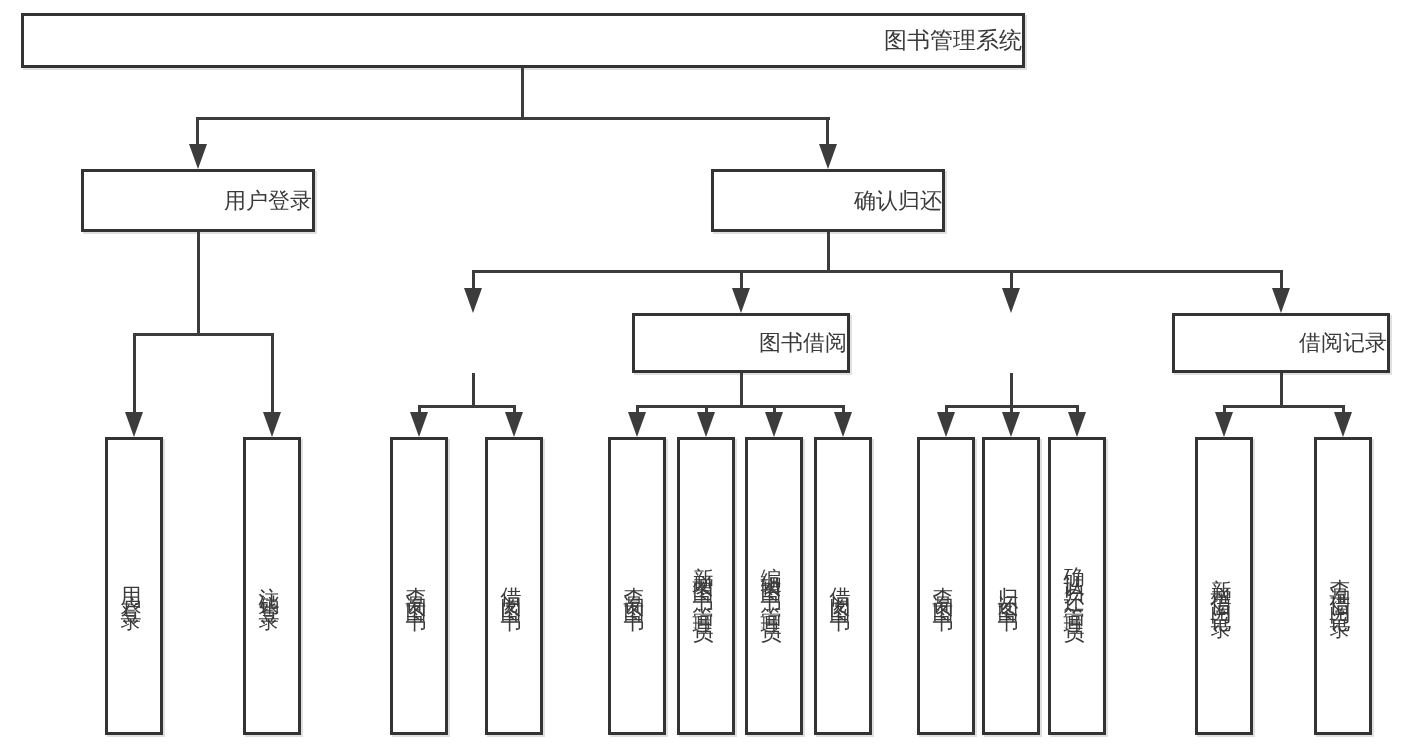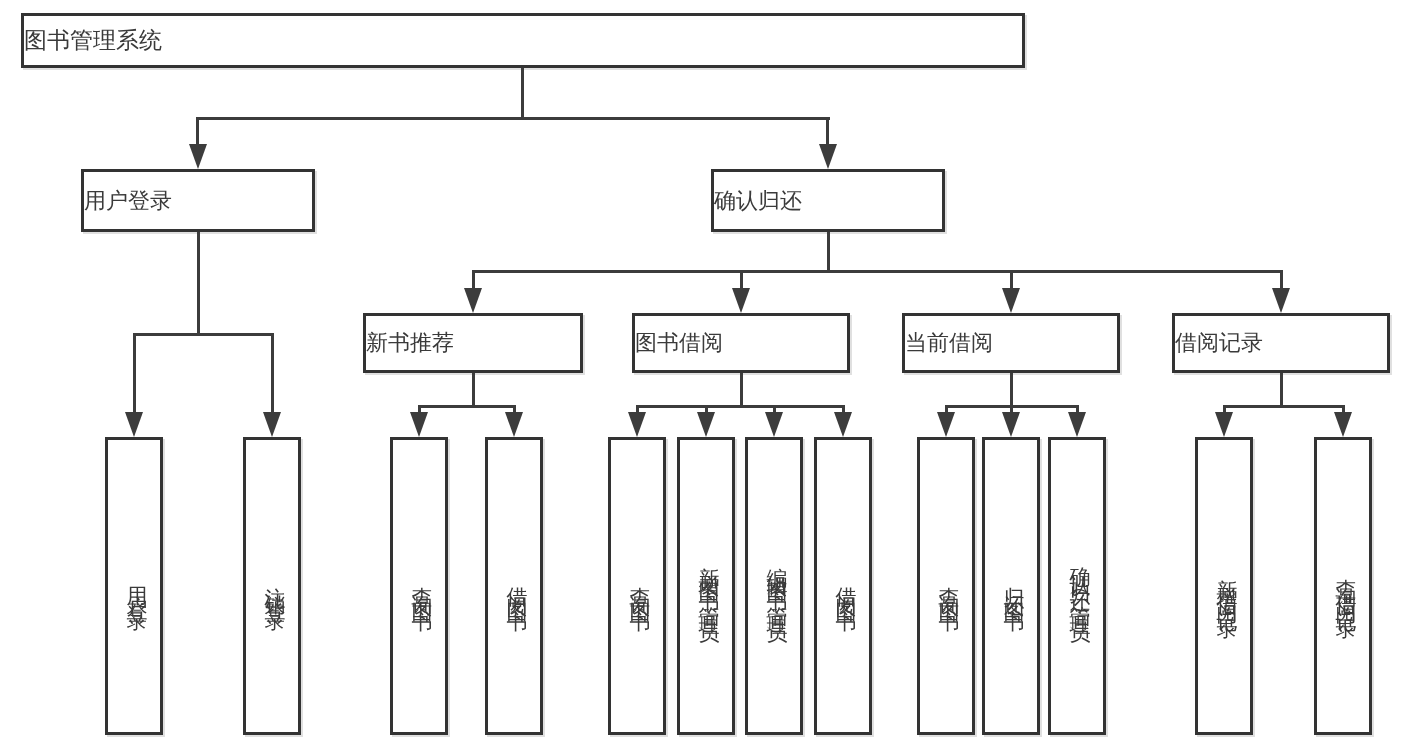--- a/index.html
+++ b/index.html
@@ -16,21 +16,21 @@
     overflow: hidden;
   }
   
   .node {
     position: absolute;
     box-sizing: border-box;
     background: #ffffff;
     border: 3px solid #333333;
     display: flex;
     align-items: center;
-    justify-content: flex-start;
+    justify-content: flex-end;
     color: #3a3a3a;
     box-shadow: 2px 2px 0 rgba(0,0,0,0.12);
   }
   .node .node-label { white-space: nowrap; }
   .hbox { font-size: 22px; }
   .root-box  { left: 21px;  top: 13px;  width: 1004px; height: 55px; font-size: 23px; }
   .l2-a { left: 81px;  top: 169px; width: 234px; height: 63px; }
   .l2-b { left: 711px; top: 169px; width: 234px; height: 63px; }
   .l3   { top: 313px; height: 60px; }
   .l3-1 { left: 363px;  width: 220px; }
@@ -111,28 +111,22 @@
   <div class="hl" style="left:472px; top:270px; width:810px;"></div>
   <div class="vl" style="left:472px;  top:270px; height:20px;"></div>
   <div class="ah" style="left:464px;  top:288px;"></div>
   <div class="vl" style="left:740px;  top:270px; height:20px;"></div>
   <div class="ah" style="left:732px;  top:288px;"></div>
   <div class="vl" style="left:1010px; top:270px; height:20px;"></div>
   <div class="ah" style="left:1002px; top:288px;"></div>
   <div class="vl" style="left:1280px; top:270px; height:20px;"></div>
   <div class="ah" style="left:1272px; top:288px;"></div>
 
-  <div class="node hbox l3 l3-1">
-    <span class="node-label">新书推荐</span>
-  </div>
   <div class="node hbox l3 l3-2">
     <span class="node-label">图书借阅</span>
-  </div>
-  <div class="node hbox l3 l3-3">
-    <span class="node-label">当前借阅</span>
   </div>
   <div class="node hbox l3 l3-4">
     <span class="node-label">借阅记录</span>
   </div>
 
   <div class="vl" style="left:472px; top:373px; height:35px;"></div>
   <div class="hl" style="left:418px; top:405px; width:98px;"></div>
   <div class="vl" style="left:418px; top:405px; height:10px;"></div>
   <div class="ah" style="left:410px; top:412px;"></div>
   <div class="vl" style="left:513px; top:405px; height:10px;"></div>

